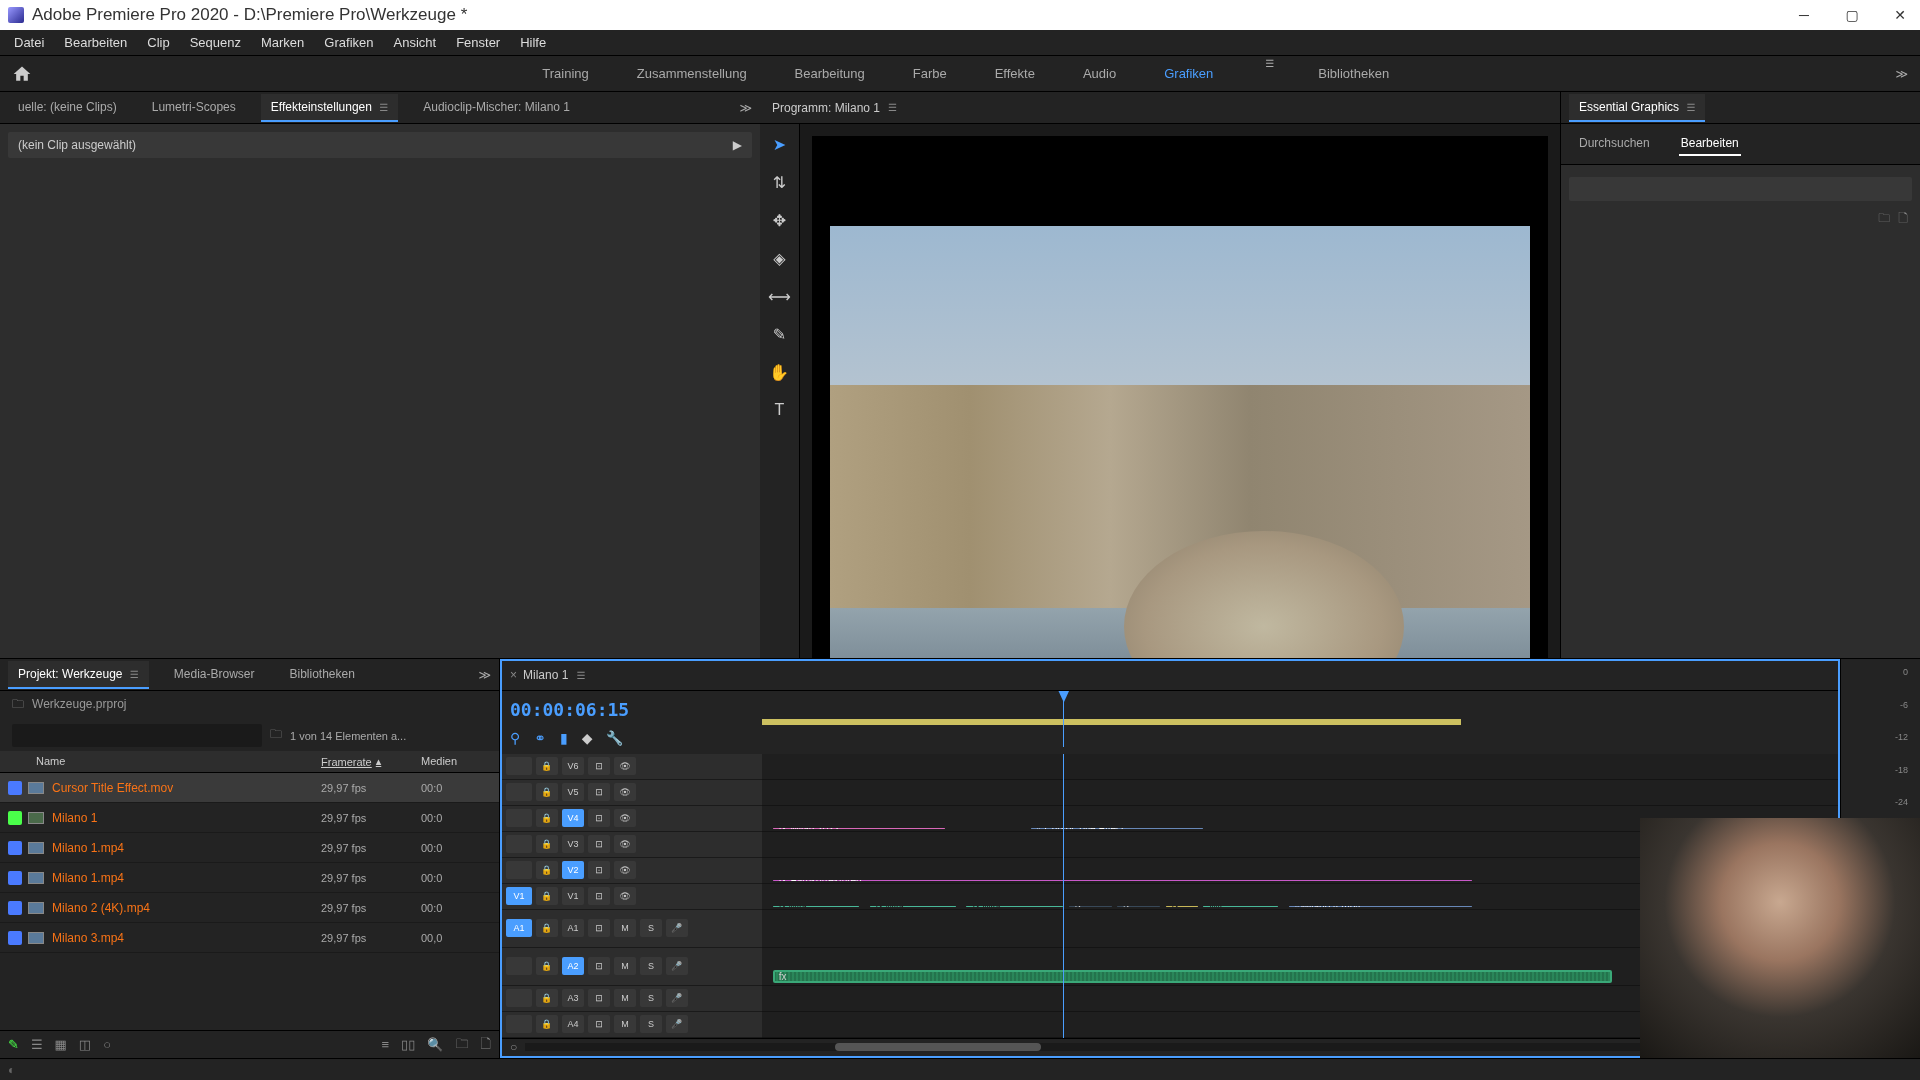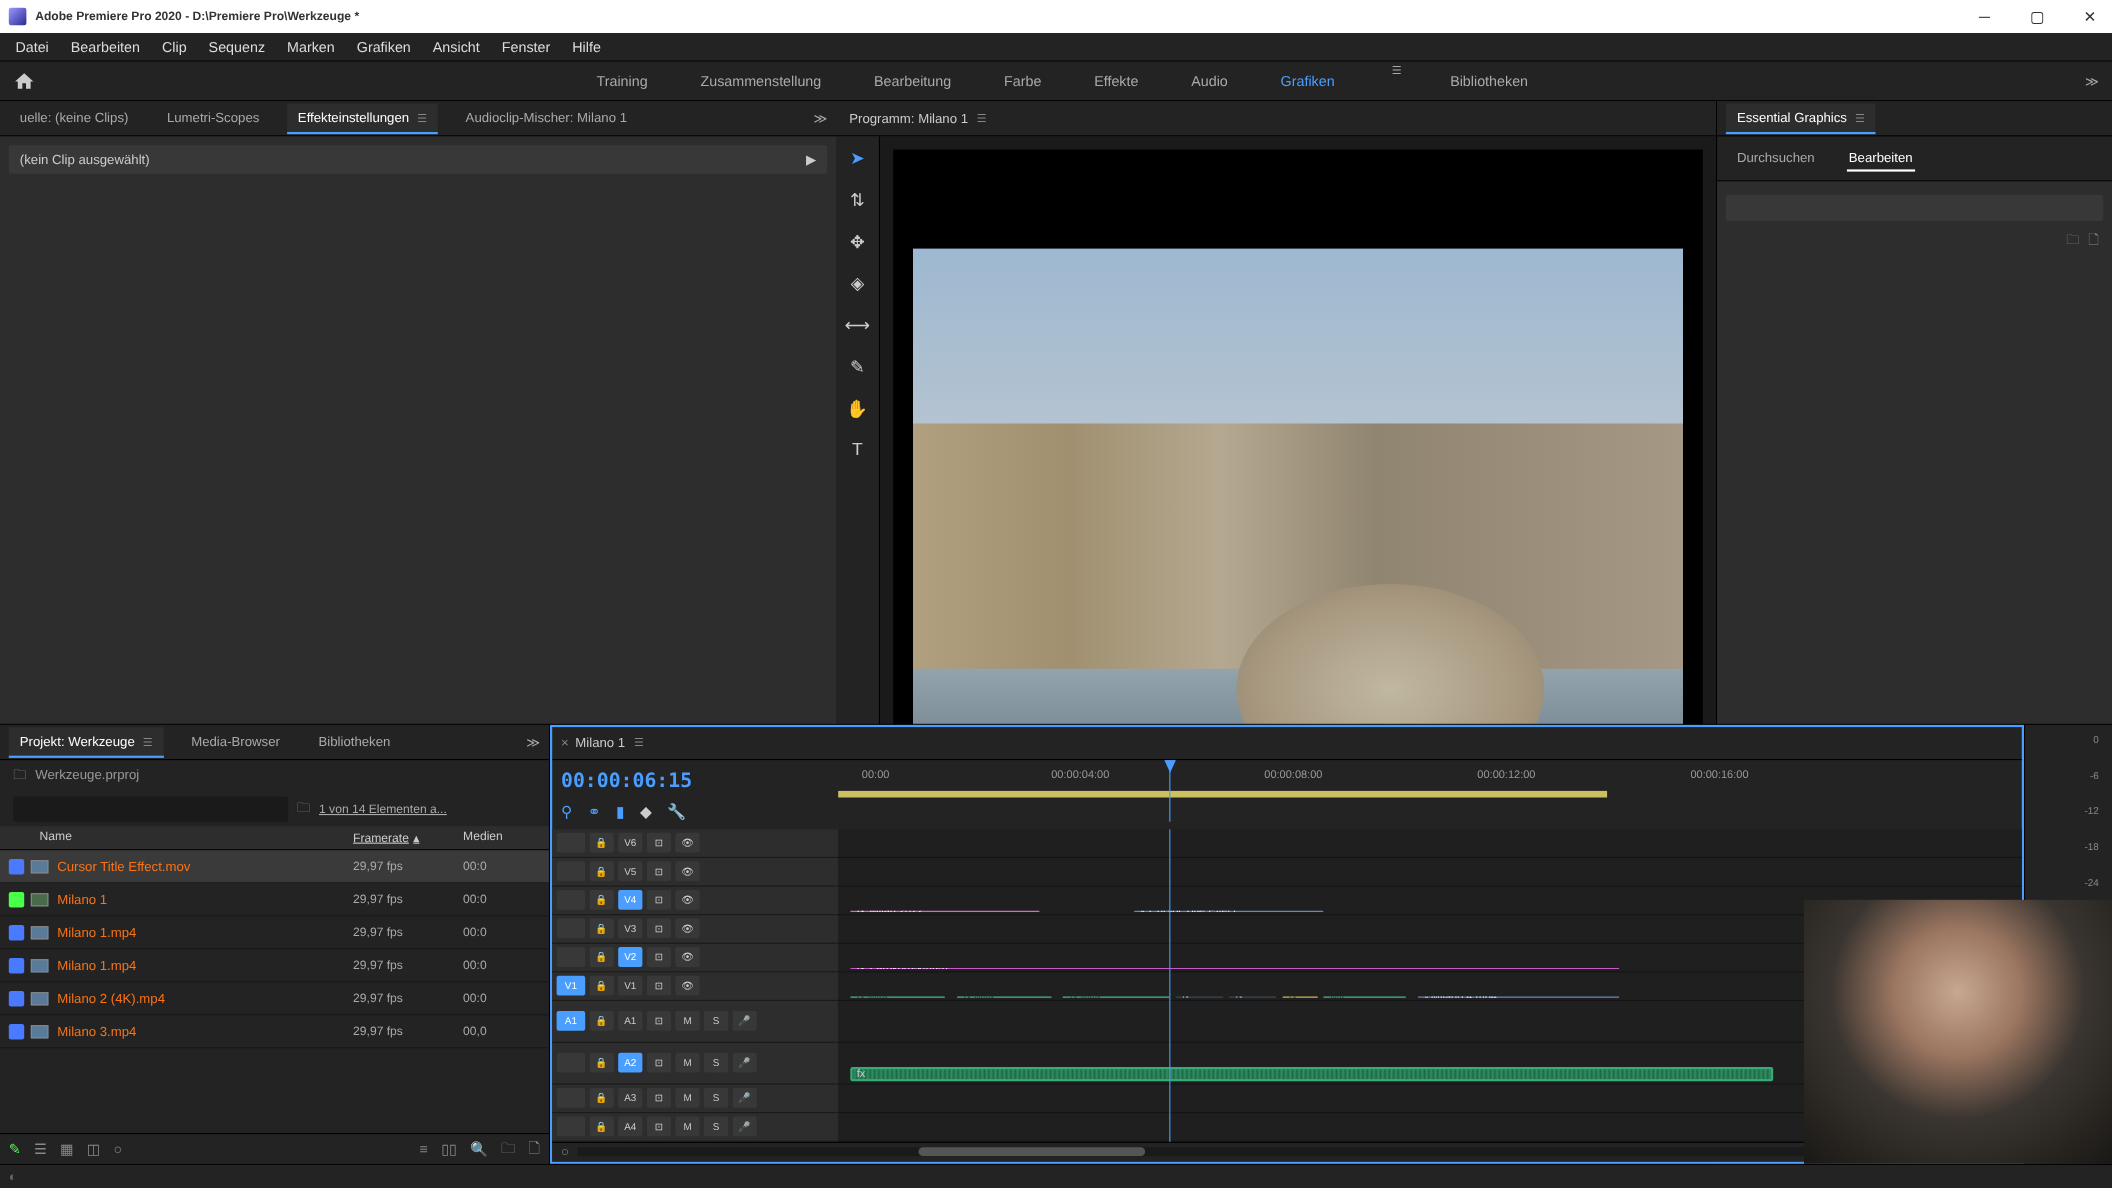--- a/index.html
+++ b/index.html
@@ -1,21 +1,21 @@
 <!DOCTYPE html>
 <html><head>
 <meta charset="utf-8">
 <style>
 * { margin: 0; padding: 0; box-sizing: border-box; font-family: 'Segoe UI', Tahoma, sans-serif; user-select: none; }
 body { background: #1a1a1a; color: #ccc; font-size: 12px; overflow: hidden; width: 1920px; height: 1080px; }
 
 
 .titlebar { height: 30px; background: #fff; color: #333; display: flex; align-items: center; padding: 0 8px; }
 .titlebar .app-icon { width: 16px; height: 16px; background: linear-gradient(135deg, #9999ff, #2a2a8f); margin-right: 8px; border-radius: 2px; }
-.titlebar .title { font-size: 11px; font-weight: bold; }
+.titlebar .title { font-size: 17px; }
 .titlebar .win-controls { margin-left: auto; display: flex; gap: 24px; }
 .titlebar .win-btn { width: 24px; height: 24px; display: flex; align-items: center; justify-content: center; cursor: pointer; font-size: 14px; color: #333; }
 
 
 .menubar { height: 26px; background: #232323; display: flex; align-items: center; padding: 0 4px; border-bottom: 1px solid #000; }
 .menubar .menu-item { padding: 4px 10px; font-size: 13px; color: #ddd; cursor: pointer; }
 
 
 .workspacebar { height: 36px; background: #232323; display: flex; align-items: center; padding: 0 12px; border-bottom: 1px solid #000; }
 .workspacebar .home-icon { width: 20px; height: 20px; color: #ccc; margin-right: 24px; cursor: pointer; }
@@ -74,21 +74,21 @@
 
 
 .lower-section { height: 400px; display: flex; border-top: 1px solid #000; }
 .project-panel { width: 500px; background: #232323; display: flex; flex-direction: column; border-right: 1px solid #000; }
 .project-header { padding: 4px 12px; color: #999; font-size: 12px; }
 .project-search-row { display: flex; align-items: center; padding: 4px 12px; gap: 8px; }
 .project-search { flex: 1; background: #1a1a1a; border: none; padding: 4px 24px 4px 8px; color: #ccc; border-radius: 2px; position: relative; }
 .search-wrap { position: relative; flex: 1; max-width: 250px; }
 .search-wrap .search-icon-s { position: absolute; left: 6px; top: 4px; color: #888; font-size: 11px; }
 .project-search { padding-left: 22px; width: 100%; }
-.project-info { color: #aaa; font-size: 11px; text-decoration: underline; }
+.project-info { color: #aaa; font-size: 11px; }
 .project-table { flex: 1; overflow: auto; }
 .project-table-header { display: flex; background: #2d2d2d; border-bottom: 1px solid #000; padding: 4px 8px; }
 .project-table-header .col { font-size: 11px; color: #ccc; }
 .col-name { flex: 1; padding-left: 28px; }
 .col-fr { width: 100px; display:flex; align-items:center; gap:4px;text-decoration:underline; }
 .col-med { width: 70px; }
 .project-row { display: flex; align-items: center; padding: 4px 8px; height: 30px; border-bottom: 1px solid #1a1a1a; }
 .project-row.selected { background: #3a3a3a; }
 .row-color { width: 14px; height: 14px; border-radius: 2px; margin-right: 6px; }
 .row-icon { width: 16px; height: 12px; margin-right: 8px; background: #5a7a9a; border: 1px solid #888; }
@@ -419,27 +419,20 @@
         <div class="timeline-tc">00:00:06:15</div>
         <div class="timeline-tool-row">
           <span class="timeline-tool blue">⚲</span>
           <span class="timeline-tool blue">⚭</span>
           <span class="timeline-tool blue">▮</span>
           <span class="timeline-tool">◆</span>
           <span class="timeline-tool">🔧</span>
         </div>
       </div>
       <div class="timeline-ruler">
-        <div class="ruler-ticks">
-          <span class="ruler-tick" style="left:2%">00:00</span>
-          <span class="ruler-tick" style="left:18%">00:00:04:00</span>
-          <span class="ruler-tick" style="left:36%">00:00:08:00</span>
-          <span class="ruler-tick" style="left:54%">00:00:12:00</span>
-          <span class="ruler-tick" style="left:72%">00:00:16:00</span>
-        </div>
         <div class="ruler-bar"></div>
         <div class="playhead"></div>
       </div>
     </div>
     <div class="timeline-tracks">
       <div class="track-headers">
         <div class="track-header-row">
             <span class="track-btn srcoff"></span>
             <span class="track-btn">🔒</span>
             <span class="track-btn">V6</span>

